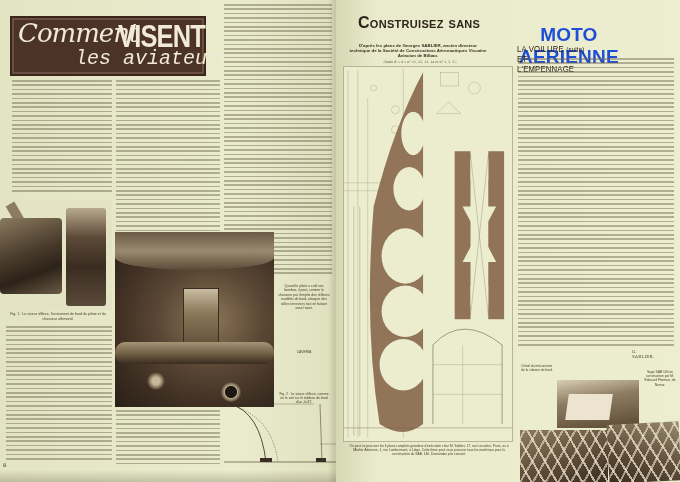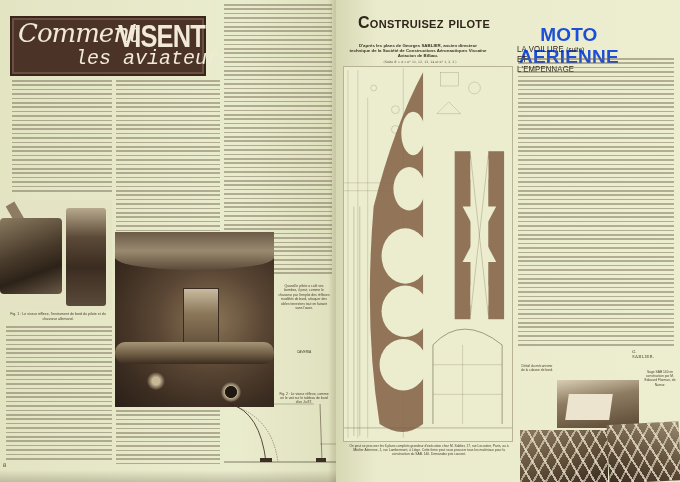--- a/index.html
+++ b/index.html
@@ -128,21 +128,21 @@
     </svg>
 
     <div class="page-num">8</div>
     <div class="bottom-shadow"></div>
   </div>
 
   <div class="gutter"></div>
 
   <div class="page page-right"></div>
 
-  <div class="rtitle1"><span style="font-variant: small-caps;">Construisez pilote</span></div>
+  <div class="rtitle1"><span style="font-variant: small-caps;">Construisez sans</span></div>
   <div class="rtitle2">MOTO AERIENNE</div>
 
   <div class="byline">D'après les plans de Georges SABLIER, ancien directeur technique de la Société de Constructions Aéronautiques Viscaïne Aviacion de Bilbao.</div>
   <div class="byline-ref">(Suite d' « A » n° 11, 12, 13, 14 et n° 1, 2, 3.)</div>
 
   <div class="subhead">
     <span>LA VOILURE</span>
     <small>(suite)</small>
     <span>ET L'EMPENNAGE</span>
   </div>

